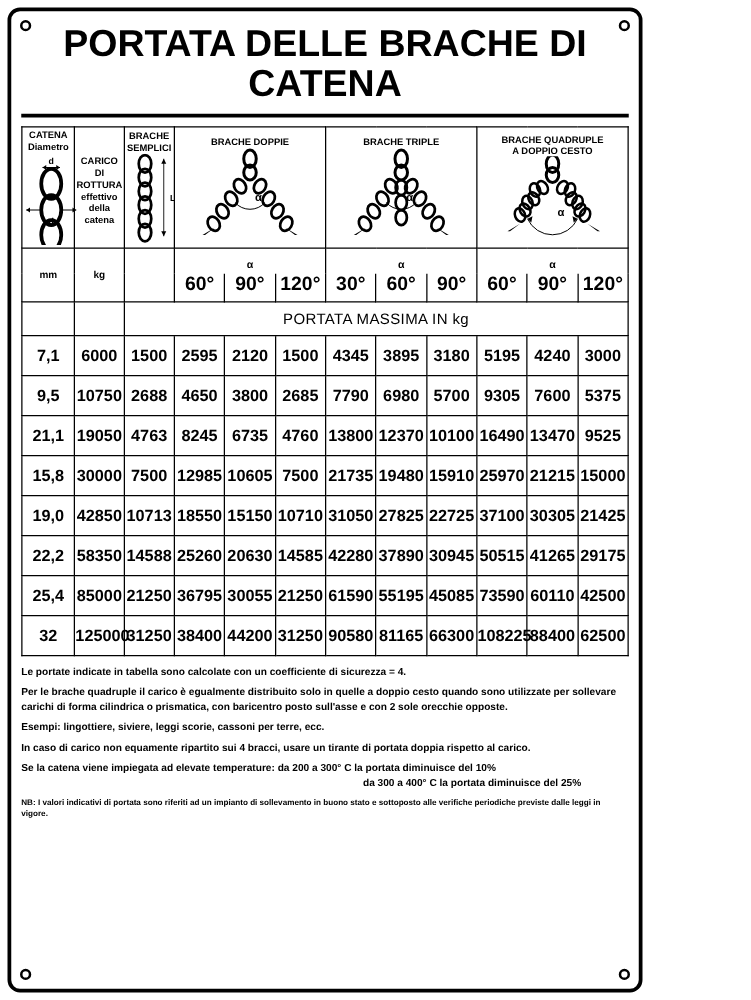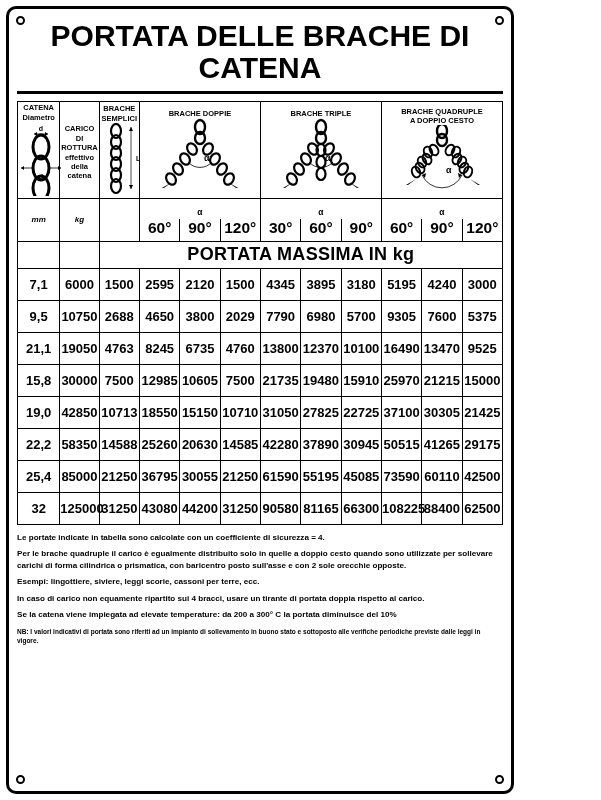--- a/index.html
+++ b/index.html
@@ -15,24 +15,24 @@
   .content{position:absolute;left:17px;top:20px;right:17px;bottom:18px;}
 
   .title{text-align:center;font-weight:bold;letter-spacing:0px;line-height:1.06;}
   .title .l1{font-size:30px;}
   .title .l2{font-size:30px;}
   .title-rule{border-bottom:3px solid #000;margin-top:7px;}
 
   table.main{border-collapse:collapse;width:100%;table-layout:fixed;margin-top:7px;}
   table.main td,table.main th{border:1px solid #000;text-align:center;vertical-align:middle;padding:0;}
   .hdr-small{font-size:7.5px;font-weight:bold;line-height:1.25;}
-  .unit{font-size:8px;font-weight:bold;font-style:italic;}
+  .unit{font-size:8px;font-weight:bold;}
   .angle-cell{font-size:15.5px;font-weight:bold;}
   .alpha-label{font-size:8.5px;font-weight:bold;line-height:1;}
-  .portata-row td{font-size:18px;font-weight:bold;letter-spacing:.3px;}
+  .portata-row td{font-size:12px;font-weight:normal;letter-spacing:.3px;}
   .data td{font-size:13px;font-weight:bold;height:31px;}
 
   .diagbox{height:96px;position:relative;}
   .diag-caption{font-size:7.5px;font-weight:bold;padding-top:3px;}
 
   svg{display:block;margin:0 auto;}
 
   .notes{font-size:8.1px;line-height:1.42;margin-top:7px;font-weight:bold;}
   .notes p{margin:0 0 5px 0;}
   .notes .indent-right{text-align:right;padding-right:38px;}
@@ -248,21 +248,21 @@
         <td>5195</td>
         <td>4240</td>
         <td>3000</td>
       </tr>
       <tr class="data">
         <td>9,5</td>
         <td>10750</td>
         <td>2688</td>
         <td>4650</td>
         <td>3800</td>
-        <td>2029</td>
+        <td>2685</td>
         <td>7790</td>
         <td>6980</td>
         <td>5700</td>
         <td>9305</td>
         <td>7600</td>
         <td>5375</td>
       </tr>
       <tr class="data">
         <td>21,1</td>
         <td>19050</td>
@@ -330,36 +330,37 @@
         <td>55195</td>
         <td>45085</td>
         <td>73590</td>
         <td>60110</td>
         <td>42500</td>
       </tr>
       <tr class="data">
         <td>32</td>
         <td>125000</td>
         <td>31250</td>
-        <td>43080</td>
+        <td>38400</td>
         <td>44200</td>
         <td>31250</td>
         <td>90580</td>
         <td>81165</td>
         <td>66300</td>
         <td>108225</td>
         <td>88400</td>
         <td>62500</td>
       </tr>
     </tbody>
       </table>
 
     <div class="notes">
       <p>Le portate indicate in tabella sono calcolate con un coefficiente di sicurezza = 4.</p>
       <p>Per le brache quadruple il carico è egualmente distribuito solo in quelle a doppio cesto quando sono utilizzate per sollevare carichi di forma cilindrica o prismatica, con baricentro posto sull'asse e con 2 sole orecchie opposte.</p>
       <p>Esempi: lingottiere, siviere, leggi scorie, cassoni per terre, ecc.</p>
       <p>In caso di carico non equamente ripartito sui 4 bracci, usare un tirante di portata doppia rispetto al carico.</p>
       <p style="margin-bottom:0;">Se la catena viene impiegata ad elevate temperature: da 200 a 300° C la portata diminuisce del 10%</p>
+      <p class="indent-right">da 300 a 400° C la portata diminuisce del 25%</p>
       <p class="nb">NB: I valori indicativi di portata sono riferiti ad un impianto di sollevamento in buono stato e sottoposto alle verifiche periodiche previste dalle leggi in vigore.</p>
     </div>
 
   </div>
 </div>
 
 </body></html>

